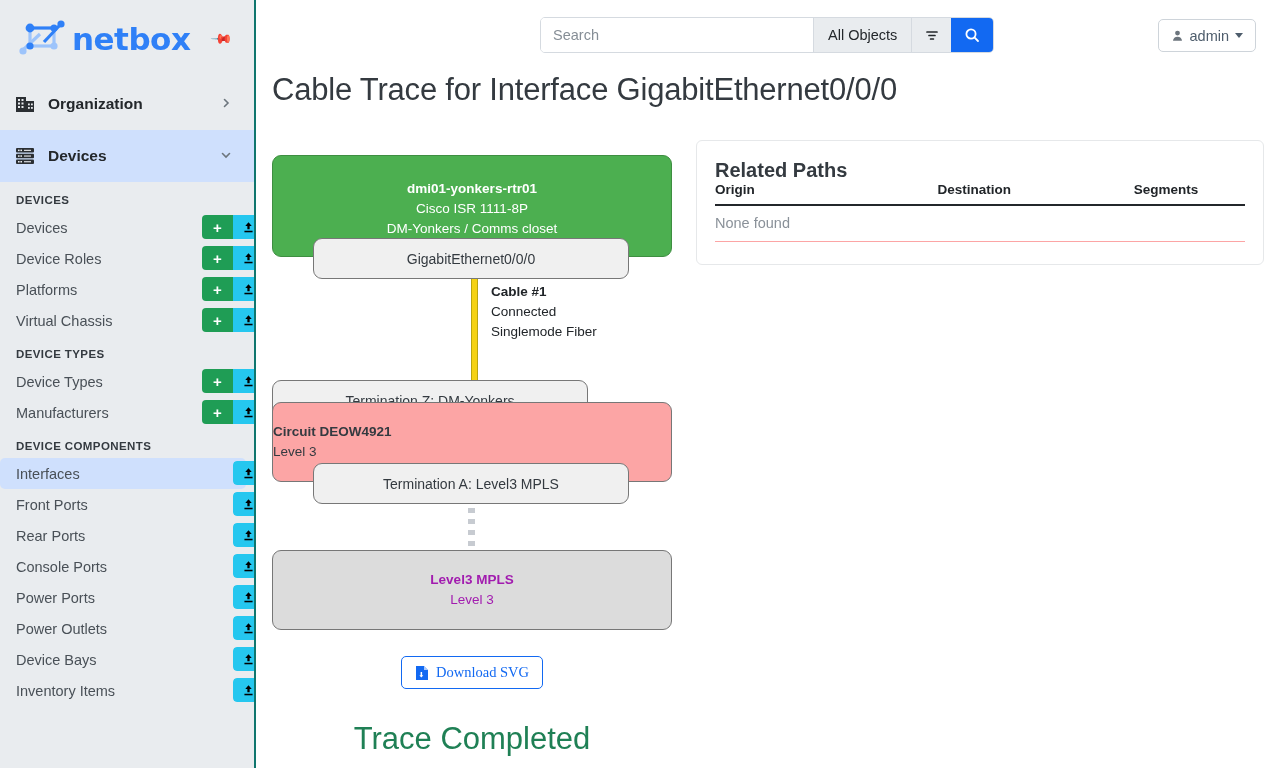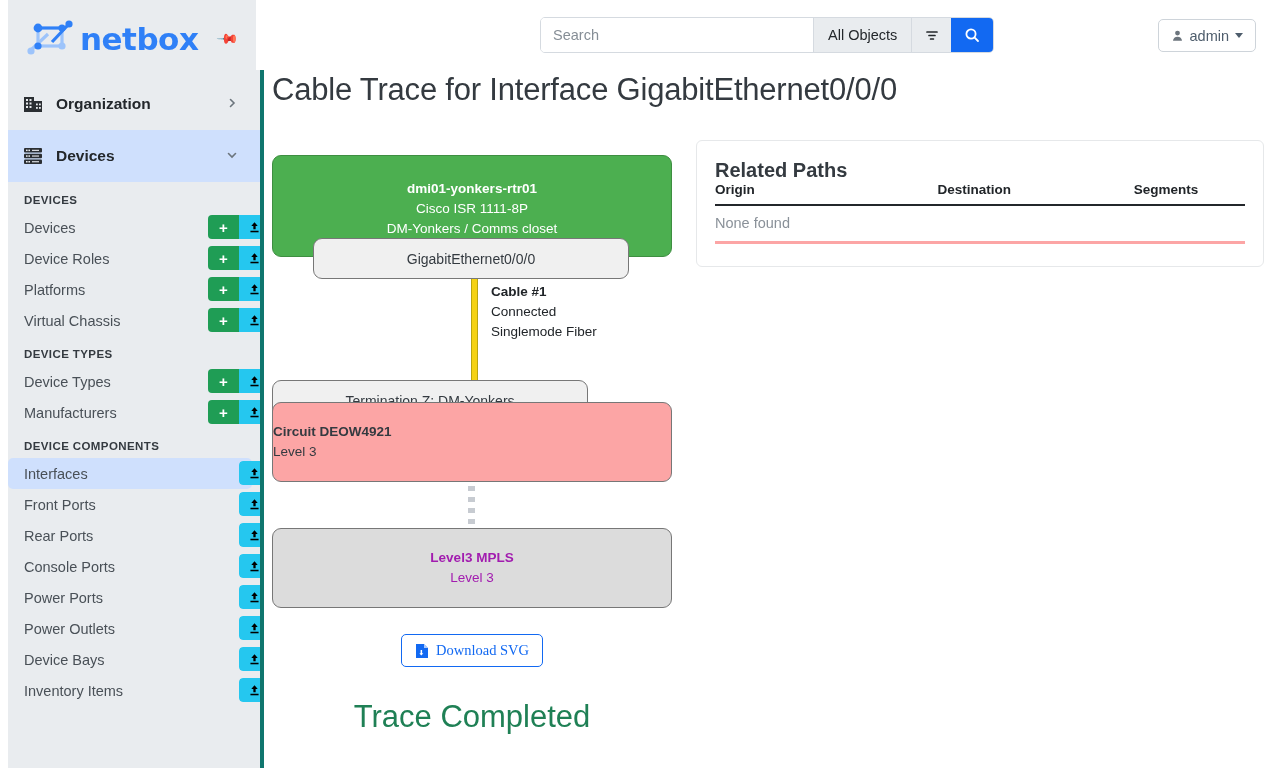--- a/index.html
+++ b/index.html
@@ -8,24 +8,24 @@
     width: 1280px; height: 768px;
     overflow: hidden;
     background: #ffffff;
     font-family: "Liberation Sans", sans-serif;
     font-size: 14px;
     color: #212529;
   }
 
   
   #sidebar {
-    position: absolute; left: 8px; top: 0;
+    position: absolute; left: 0; top: 0;
     width: 256px; height: 768px;
     background: #e9ecef;
-    border-right: 4px solid #0f766e;
+    border-right: 2px solid #0f766e;
     overflow: hidden;
   }
   .brand {
     height: 78px;
     display: flex; align-items: center;
     padding: 0 18px 0 18px;
     position: relative;
   }
   .brand-logo { width: 48px; height: 46px; flex: 0 0 auto; }
   .brand-word {
@@ -234,21 +234,21 @@
   table.rp th {
     text-align: left; font-size: 13.5px; font-weight: 700;
     color: #212529; padding: 0 0 7px 0;
     border-bottom: 2px solid #23272b;
   }
   table.rp th.c1 { width: 42%; }
   table.rp th.c2 { width: 37%; }
   table.rp td {
     font-size: 14.5px; color: #8a9199;
     padding: 9px 0 10px 0;
-    border-bottom: 3px solid #fca5a5;
+    border-bottom: 1px solid #fca5a5;
   }
 </style>
 </head>
 <body>
 
 <div id="sidebar">
 
   <div class="brand">
     <svg class="brand-logo" viewBox="0 0 48 46">
       <line x1="12" y1="12" x2="36" y2="12" stroke="#2f80f7" stroke-width="3.2"></line>
@@ -531,20 +531,23 @@
 
   <div class="node termbox">
     <span>Termination Z: DM-Yonkers</span>
   </div>
 
   <div class="node circuit overlap-up" style="margin-left:0;">
     <div class="n-title">Circuit DEOW4921</div>
     <div class="n-sub">Level 3</div>
   </div>
 
+  <div class="node termbox overlap-dn">
+    <span>Termination A: Level3 MPLS</span>
+  </div>
 
   <div class="dots-row">
     <div class="dots"></div>
   </div>
 
   <div class="node provider">
     <div class="n-title">Level3 MPLS</div>
     <div class="n-sub">Level 3</div>
   </div>
 

